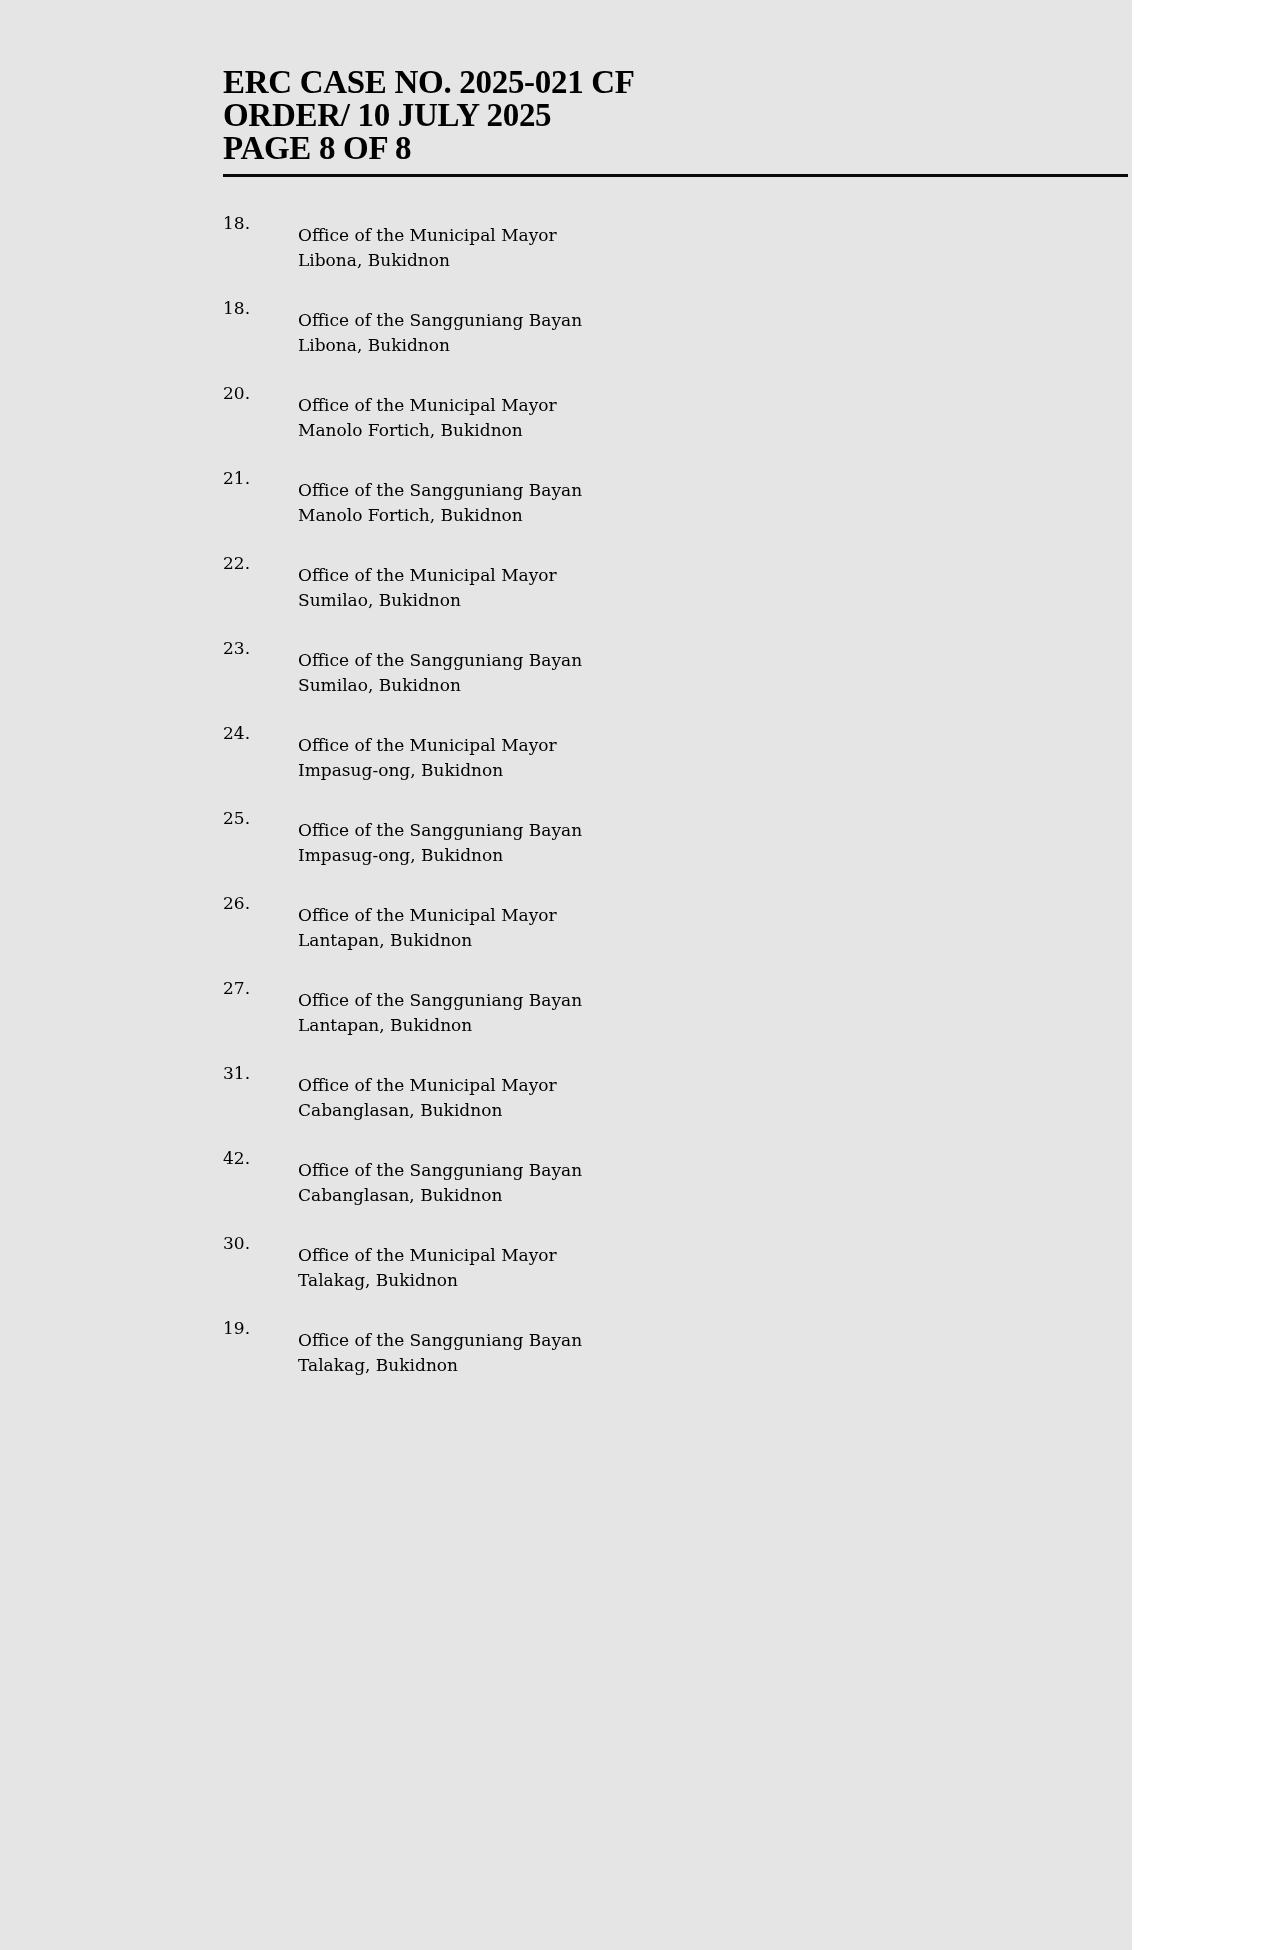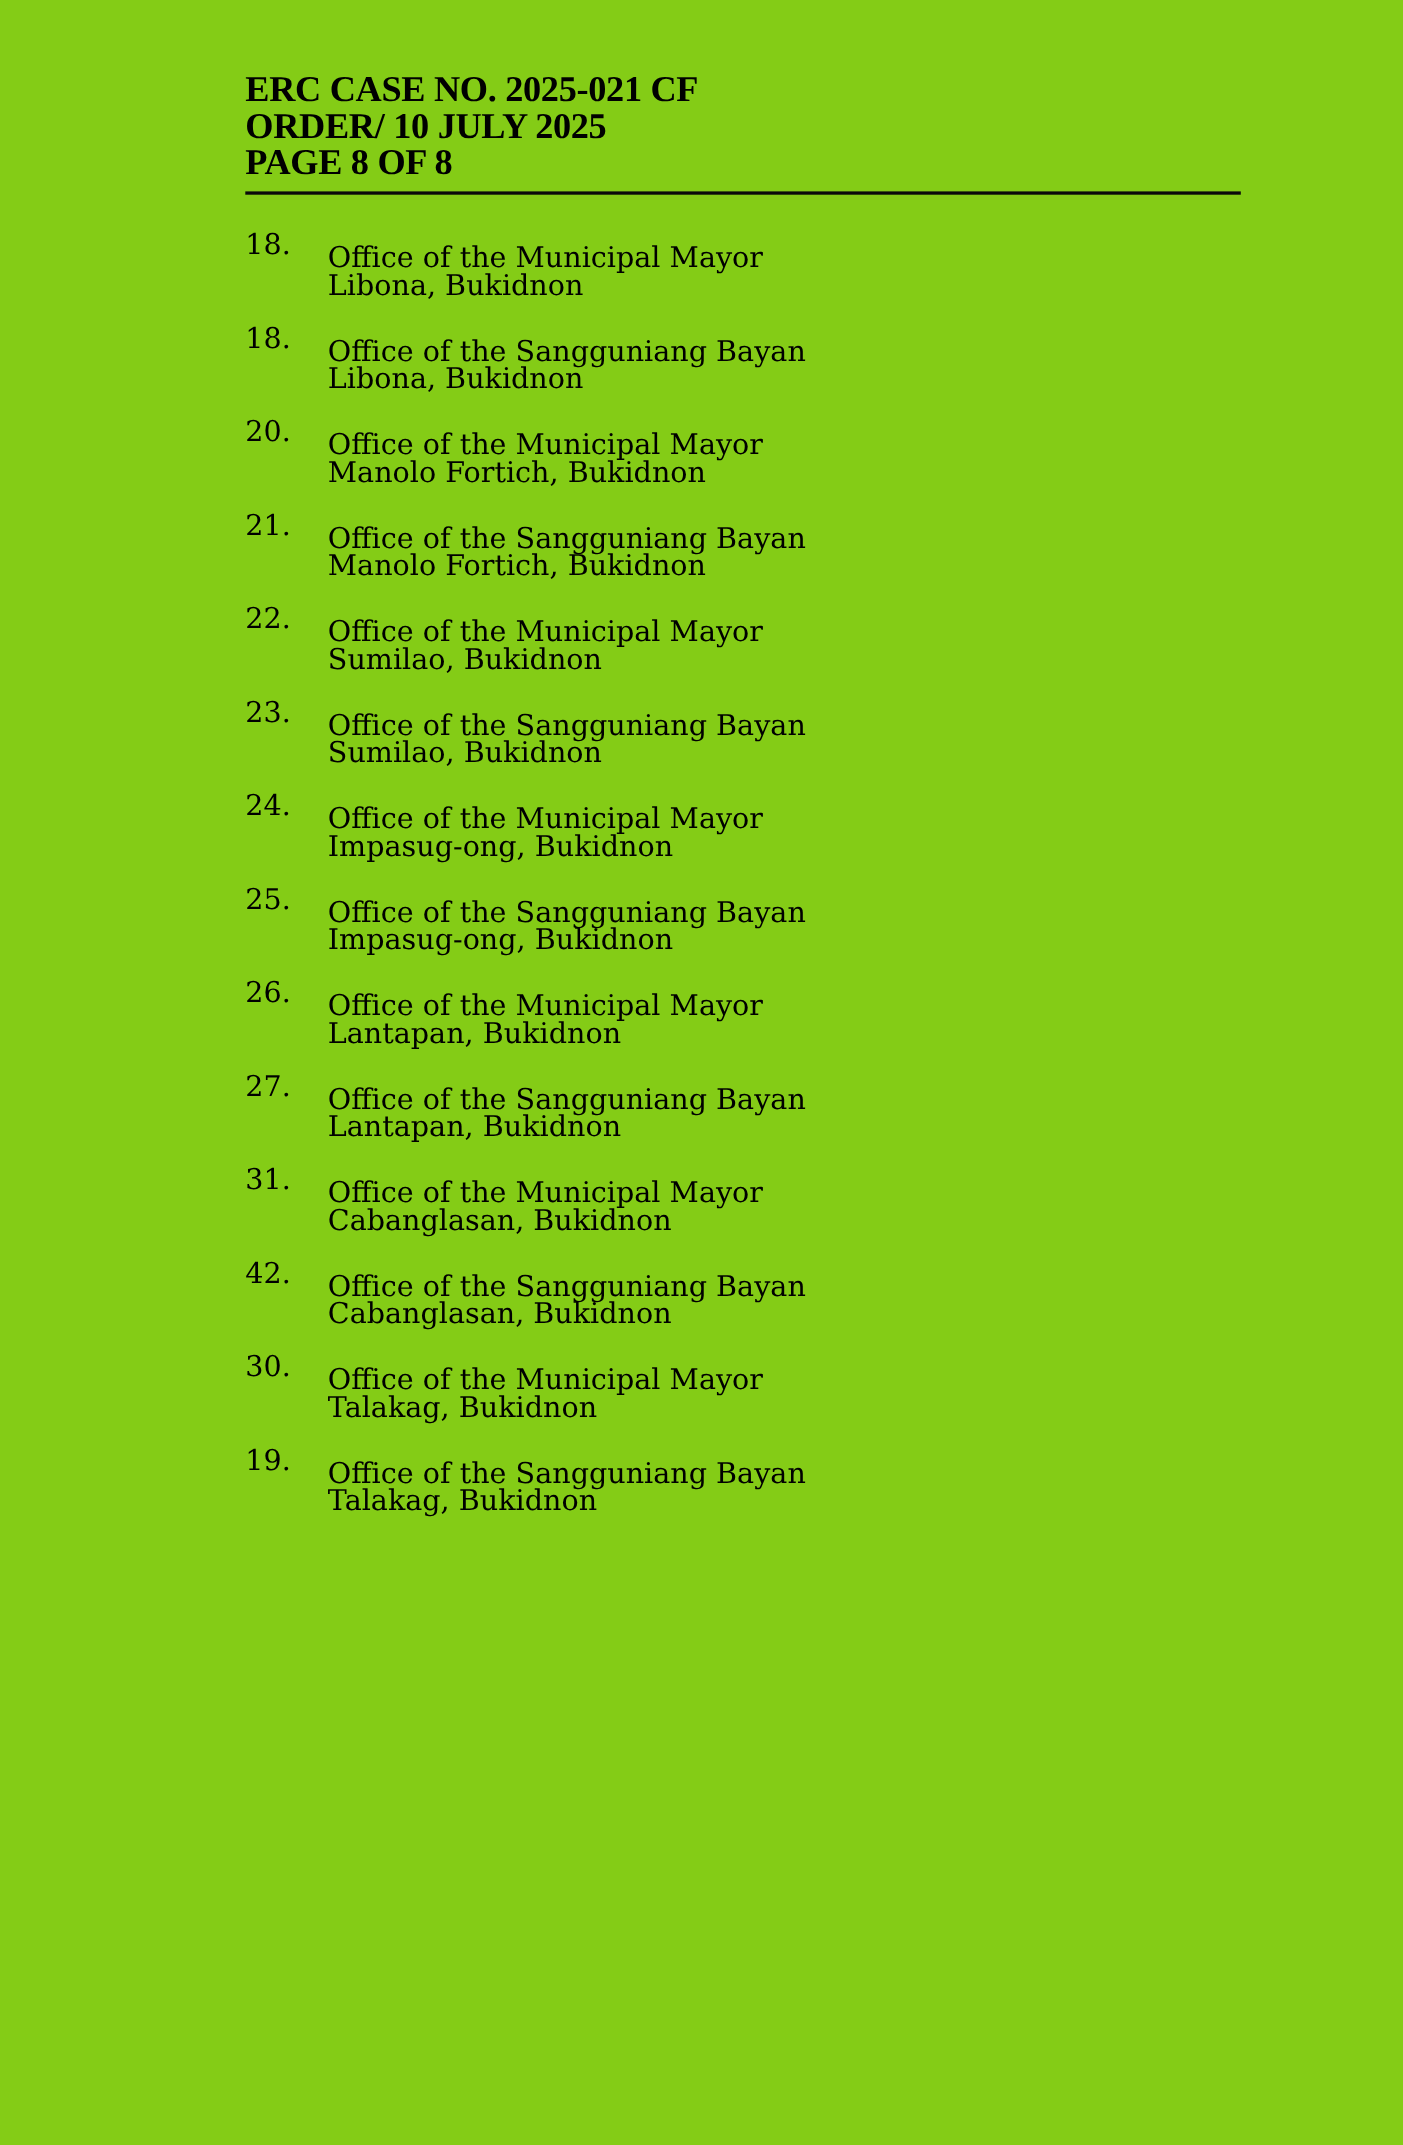--- a/index.html
+++ b/index.html
@@ -2,23 +2,23 @@
 <html><head>
 <meta charset="utf-8">
 <style>
   html, body {
     margin: 0;
     padding: 0;
     background: #ffffff;
   }
   .page {
     position: relative;
-    width: 1275px;
+    width: 1132px;
     height: 1950px;
-    background: #84cc16;
+    background: #e5e5e5;
     overflow: hidden;
     color: #000000;
   }
   .header {
     position: absolute;
     left: 223px;
     top: 66px;
     width: 905px;
     font-family: "Liberation Serif", serif;
     font-weight: bold;
@@ -35,21 +35,21 @@
     width: 905px;
     height: 0;
     border-top: 3px solid #0a0a0a;
   }
   .dist-list {
     position: absolute;
     left: 223px;
     top: 211px;
     width: 905px;
     font-family: "DejaVu Serif", serif;
-    font-size: 26px;
+    font-size: 17px;
     line-height: 24.5px;
     color: #000000;
   }
   .list-item {
     display: flex;
     align-items: flex-start;
     margin: 0 0 24px 0;
   }
   .item-number {
     flex: 0 0 75px;

